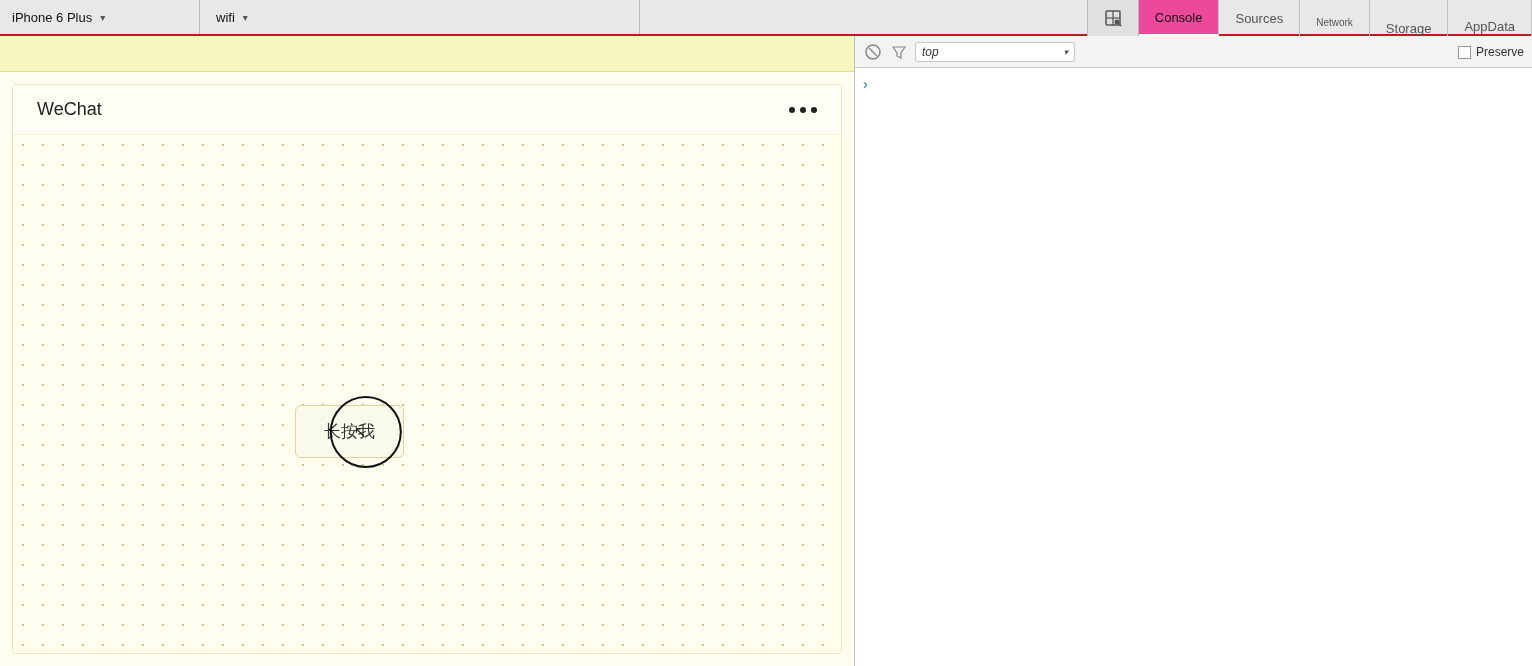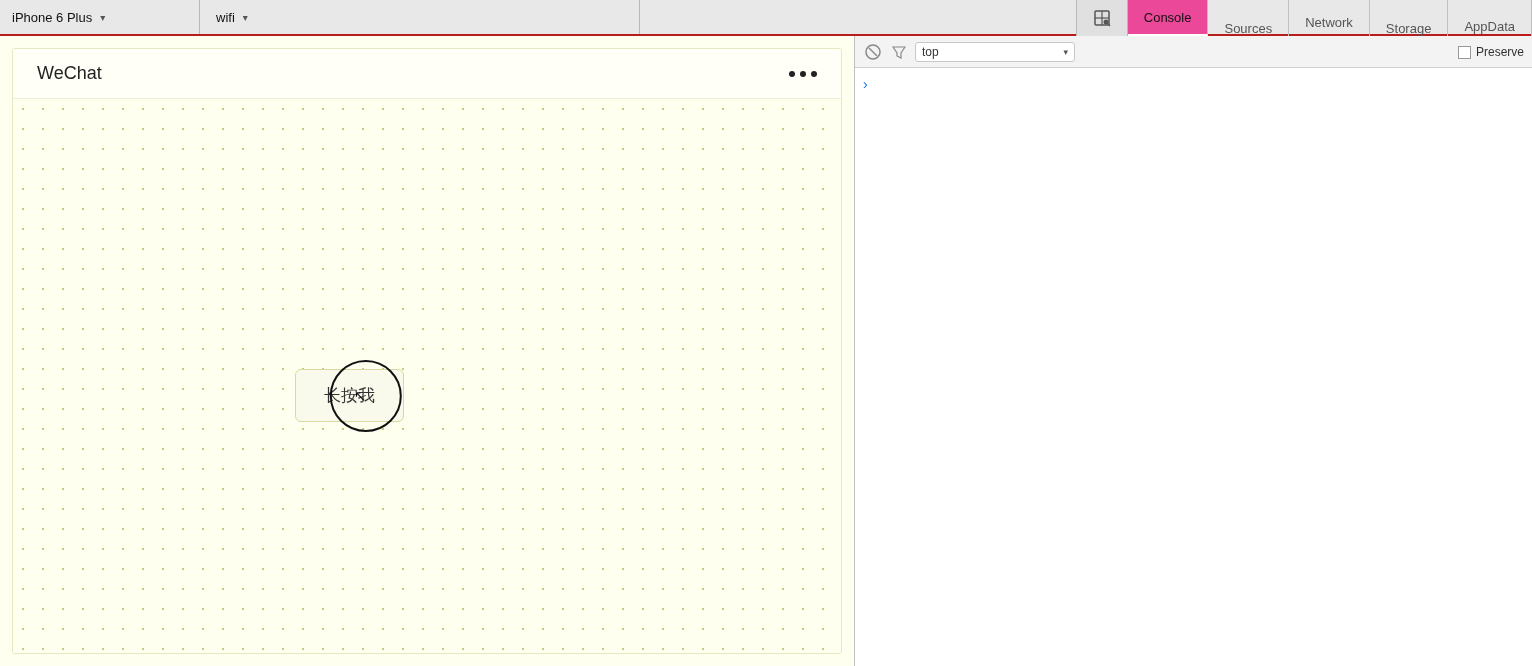--- a/index.html
+++ b/index.html
@@ -39,37 +39,37 @@
         <line x1="9" y1="2" x2="9" y2="16" stroke="#555" stroke-width="1.2"></line>
         <line x1="2" y1="9" x2="16" y2="9" stroke="#555" stroke-width="1.2"></line>
         <circle cx="13" cy="13" r="2.5" fill="#555"></circle>
         <line x1="14.8" y1="14.8" x2="17" y2="17" stroke="#555" stroke-width="1.5"></line>
       </svg>
     </div>
 
     <div style="padding:0 16px; height:36px; display:flex; align-items:center; font-size:13px; color:#111; cursor:pointer; background:#ec4899; border-right:1px solid #c0c0c0; border-bottom:2px solid #fff; font-weight:500; position:relative; top:0;">
       <span>Console</span>
     </div>
-    <div style="padding:0 16px; height:36px; display:flex; align-items:flex-end; font-size:13px; color:#555; cursor:pointer; border-right:1px solid #c0c0c0;">
+    <div style="padding:0 16px; height:36px; display:flex; align-items:center; font-size:13px; color:#555; cursor:pointer; border-right:1px solid #c0c0c0;">
       <span>Sources</span>
     </div>
-    <div style="padding:0 16px; height:44px; display:flex; align-items:center; font-size:13px; color:#555; cursor:pointer; border-right:1px solid #c0c0c0;">
+    <div style="padding:0 16px; height:44px; display:flex; align-items:center; font-size:10px; color:#555; cursor:pointer; border-right:1px solid #c0c0c0;">
       <span>Network</span>
     </div>
     <div style="padding:0 16px; height:36px; display:flex; align-items:flex-end; font-size:13px; color:#555; cursor:pointer; border-right:1px solid #c0c0c0;">
       <span>Storage</span>
     </div>
     <div style="padding:0 16px; height:52px; display:flex; align-items:center; font-size:13px; color:#555; cursor:pointer; border-right:1px solid #c0c0c0;">
       <span>AppData</span>
     </div>
   </div>
 
   <div style="display:flex; flex:1; overflow:hidden;">
 
-    <div style="width:855px; display:flex; flex-direction:row; border-right:1px solid #c0c0c0; flex-shrink:0; background:#fffff0;justify-content:center;">
+    <div style="width:855px; display:flex; flex-direction:column; border-right:1px solid #c0c0c0; flex-shrink:0; background:#fffff0;justify-content:center;">
 
       <div style="height:36px; background:#f5f5c0; border-bottom:1px solid #e0e080; flex-shrink:0;">
       </div>
 
       <div style="margin:12px; flex:1; background:#fffff8; border:1px solid #e8e8c0; display:flex; flex-direction:column; border-radius:3px; overflow:hidden;">
 
         <div style="display:flex; align-items:center; justify-content:space-between; padding:14px 24px; background:#fffff8; border-bottom:1px solid #f0f0d8; flex-shrink:0;">
           <span style="font-size:18px; color:#222; font-weight:400;">WeChat</span>
           <div style="display:flex; gap:5px; align-items:center; cursor:pointer;">
             <div style="width:6px; height:6px; border-radius:50%; background:#222;"></div>
@@ -107,21 +107,21 @@
             <line x1="4" y1="4" x2="12" y2="12" stroke="#888" stroke-width="1.5"></line>
           </svg>
         </div>
 
         <div style="width:20px; height:20px; display:flex; align-items:center; justify-content:center; cursor:pointer; color:#555; font-size:14px;">
           <svg width="14" height="14" viewBox="0 0 14 14">
             <polygon points="1,2 13,2 9,8 9,13 5,11 5,8" stroke="#888" stroke-width="1.2" fill="none"></polygon>
           </svg>
         </div>
 
-        <div style="display:flex; align-items:center; background:#fff; border:1px solid #c8c8c8; border-radius:3px; padding:2px 6px; min-width:160px; gap:4px; cursor:text;">
+        <div style="display:flex; align-items:center; background:#fff; border:1px solid #c8c8c8; border-radius:3px; padding:2px 6px; min-width:160px; gap:4px; cursor:text;font-style:italic;">
           <span style="font-size:12px; color:#333; flex:1;">top</span>
           <span style="font-size:9px; color:#555; cursor:pointer;">▾</span>
         </div>
 
         <div style="flex:1;"></div>
 
         <div style="display:flex; align-items:flex-end; gap:5px;">
           <div style="width:13px; height:13px; border:1px solid #999; background:#fff; display:inline-block; cursor:pointer; flex-shrink:0;">
           </div>
           <span style="font-size:12px; color:#333;">Preserve</span>

